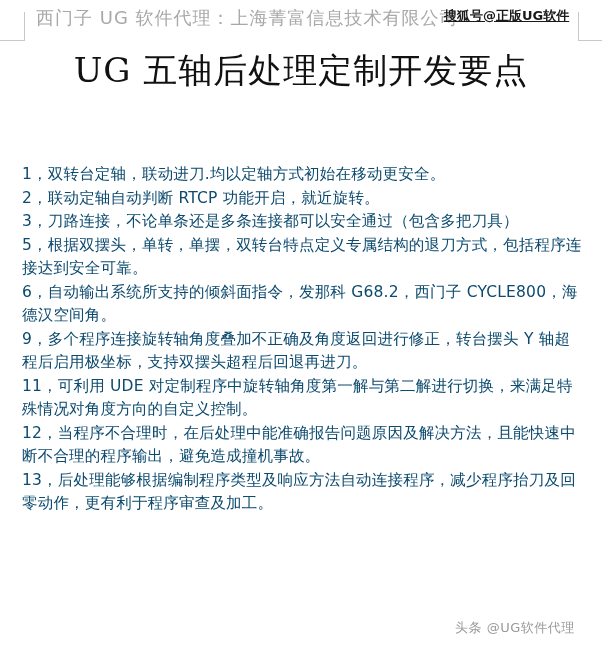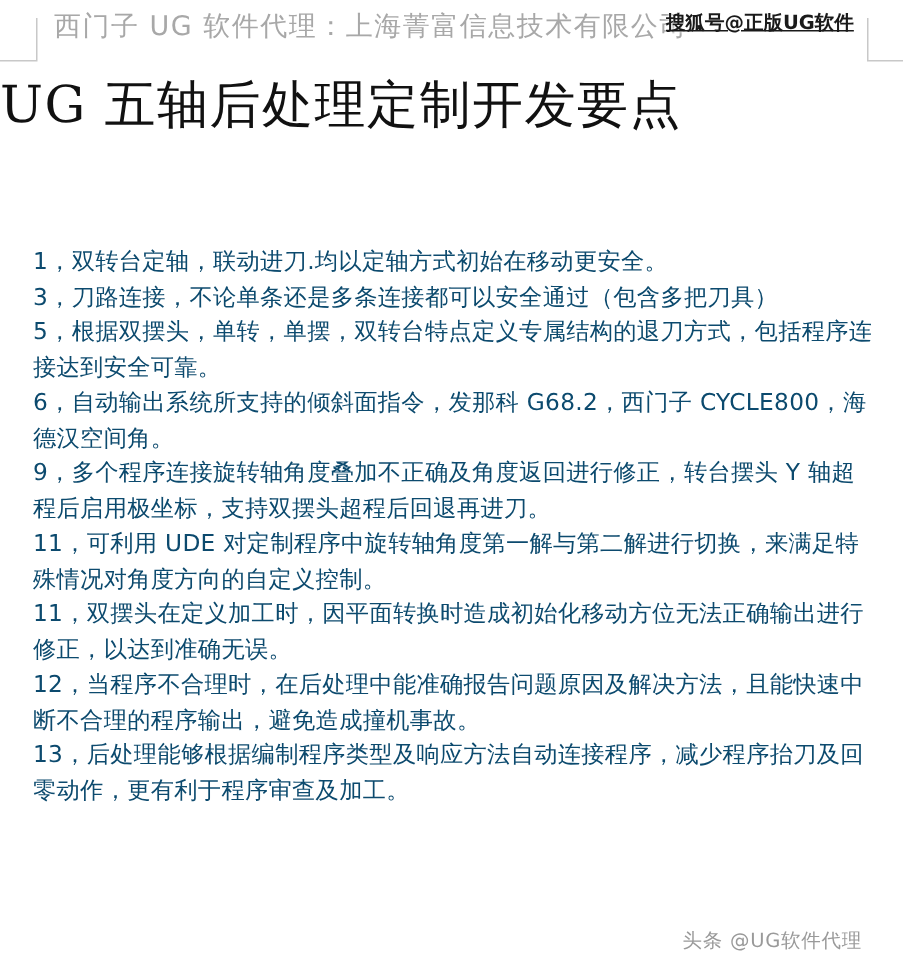--- a/index.html
+++ b/index.html
@@ -45,21 +45,21 @@
     .crop-tl-v { left: 24px; top: 12px; height: 28px; }
     .crop-tl-h { left: 0; top: 40px; width: 25px; height: 1px; }
     .crop-tr-v { left: 578px; top: 12px; height: 28px; }
     .crop-tr-h { left: 578px; top: 40px; width: 24px; height: 1px; }
 
     .doc-title {
       position: absolute;
       left: 0;
       width: 602px;
       top: 48px;
-      text-align: left;
+      text-align: center;
       font-family: "DejaVu Serif", serif;
       font-size: 34px;
       line-height: 44px;
       color: #111111;
       letter-spacing: 1px;
     }
     .content {
       position: absolute;
       left: 22px;
       top: 163px;
@@ -92,24 +92,24 @@
 <div class="crop-mark crop-tr-v"></div>
 <div class="crop-mark crop-tr-h"></div>
 
 <div class="page-header">西门子 UG 软件代理：上海菁富信息技术有限公司</div>
 <div class="watermark-top">搜狐号@正版UG软件</div>
 
 <h1 class="doc-title" style="margin:0;font-weight:normal;">UG 五轴后处理定制开发要点</h1>
 
 <div class="content">
   <p class="item">1，双转台定轴，联动进刀.均以定轴方式初始在移动更安全。</p>
+  <p class="item">2，联动定轴自动判断 RTCP 功能开启，就近旋转。</p>
   <p class="item">3，刀路连接，不论单条还是多条连接都可以安全通过（包含多把刀具）</p>
   <p class="item">5，根据双摆头，单转，单摆，双转台特点定义专属结构的退刀方式，包括程序连接达到安全可靠。</p>
   <p class="item">6，自动输出系统所支持的倾斜面指令，发那科 G68.2，西门子 CYCLE800，海德汉空间角。</p>
   <p class="item">9，多个程序连接旋转轴角度叠加不正确及角度返回进行修正，转台摆头 Y 轴超程后启用极坐标，支持双摆头超程后回退再进刀。</p>
   <p class="item">11，可利用 UDE 对定制程序中旋转轴角度第一解与第二解进行切换，来满足特殊情况对角度方向的自定义控制。</p>
-  <p class="item">11，双摆头在定义加工时，因平面转换时造成初始化移动方位无法正确输出进行修正，以达到准确无误。</p>
   <p class="item">12，当程序不合理时，在后处理中能准确报告问题原因及解决方法，且能快速中断不合理的程序输出，避免造成撞机事故。</p>
   <p class="item">13，后处理能够根据编制程序类型及响应方法自动连接程序，减少程序抬刀及回零动作，更有利于程序审查及加工。</p>
 
 </div>
 
 <div class="watermark-bottom">头条 @UG软件代理</div>
 
 </body></html>

